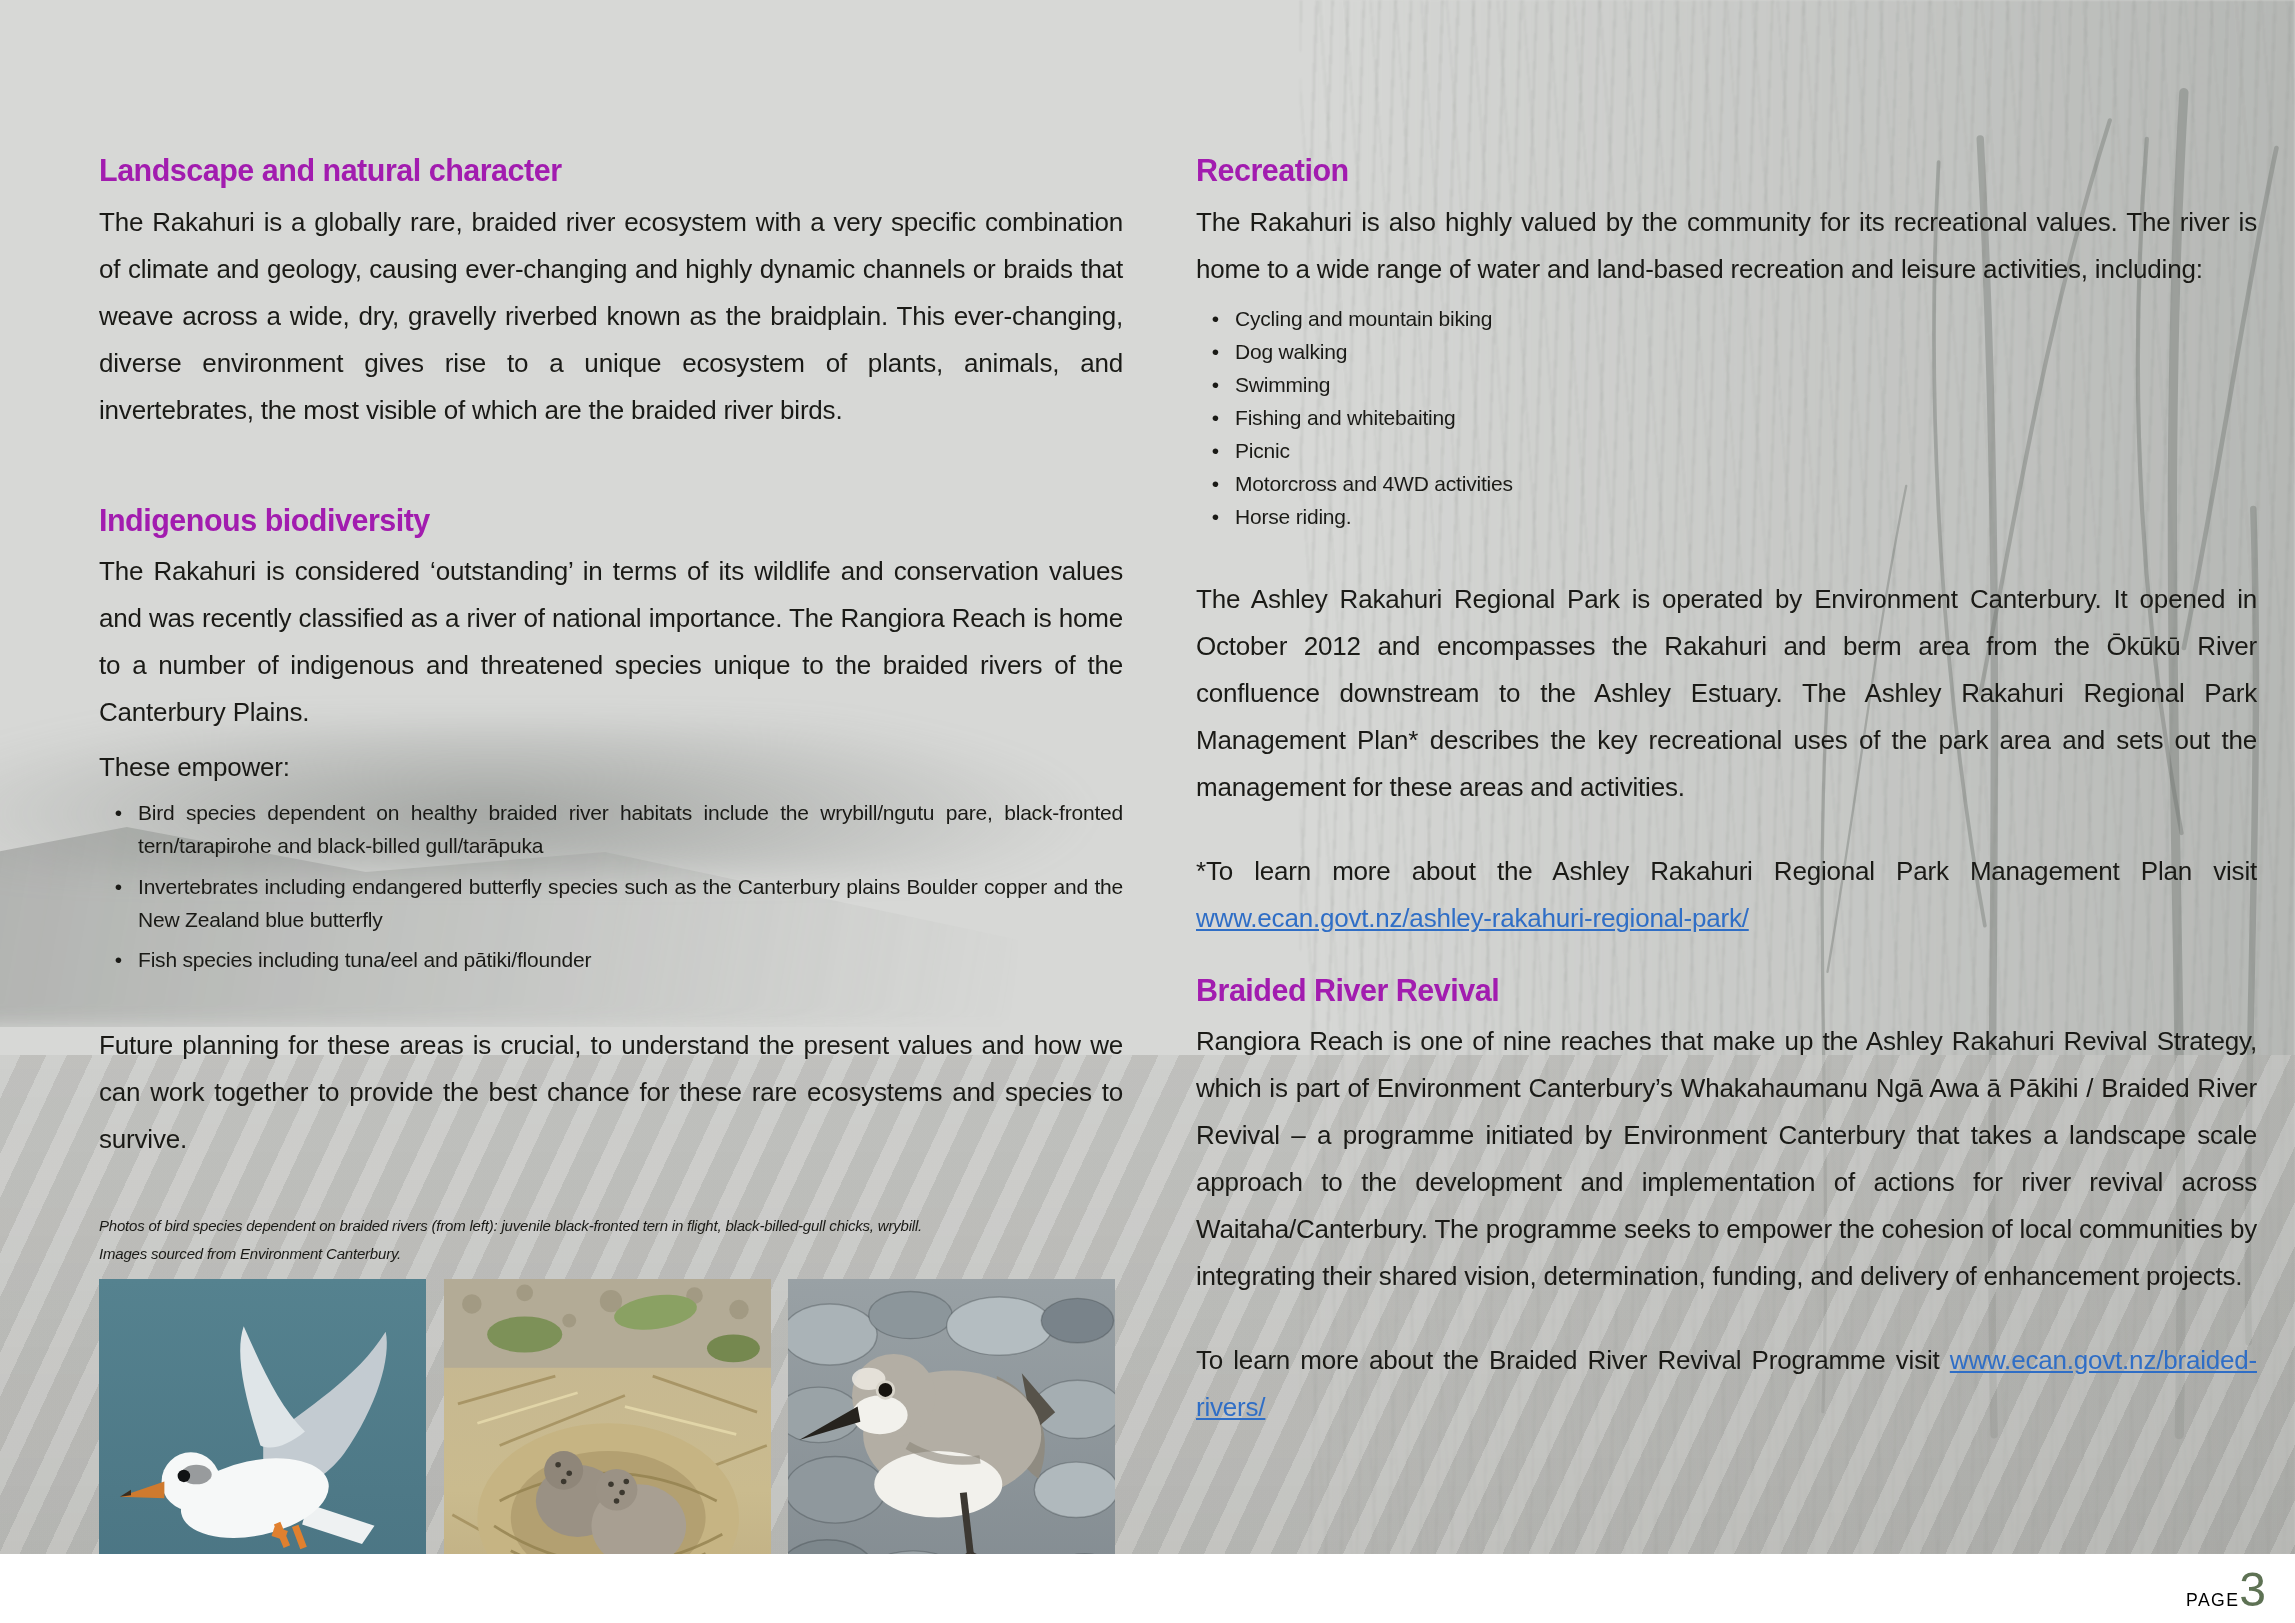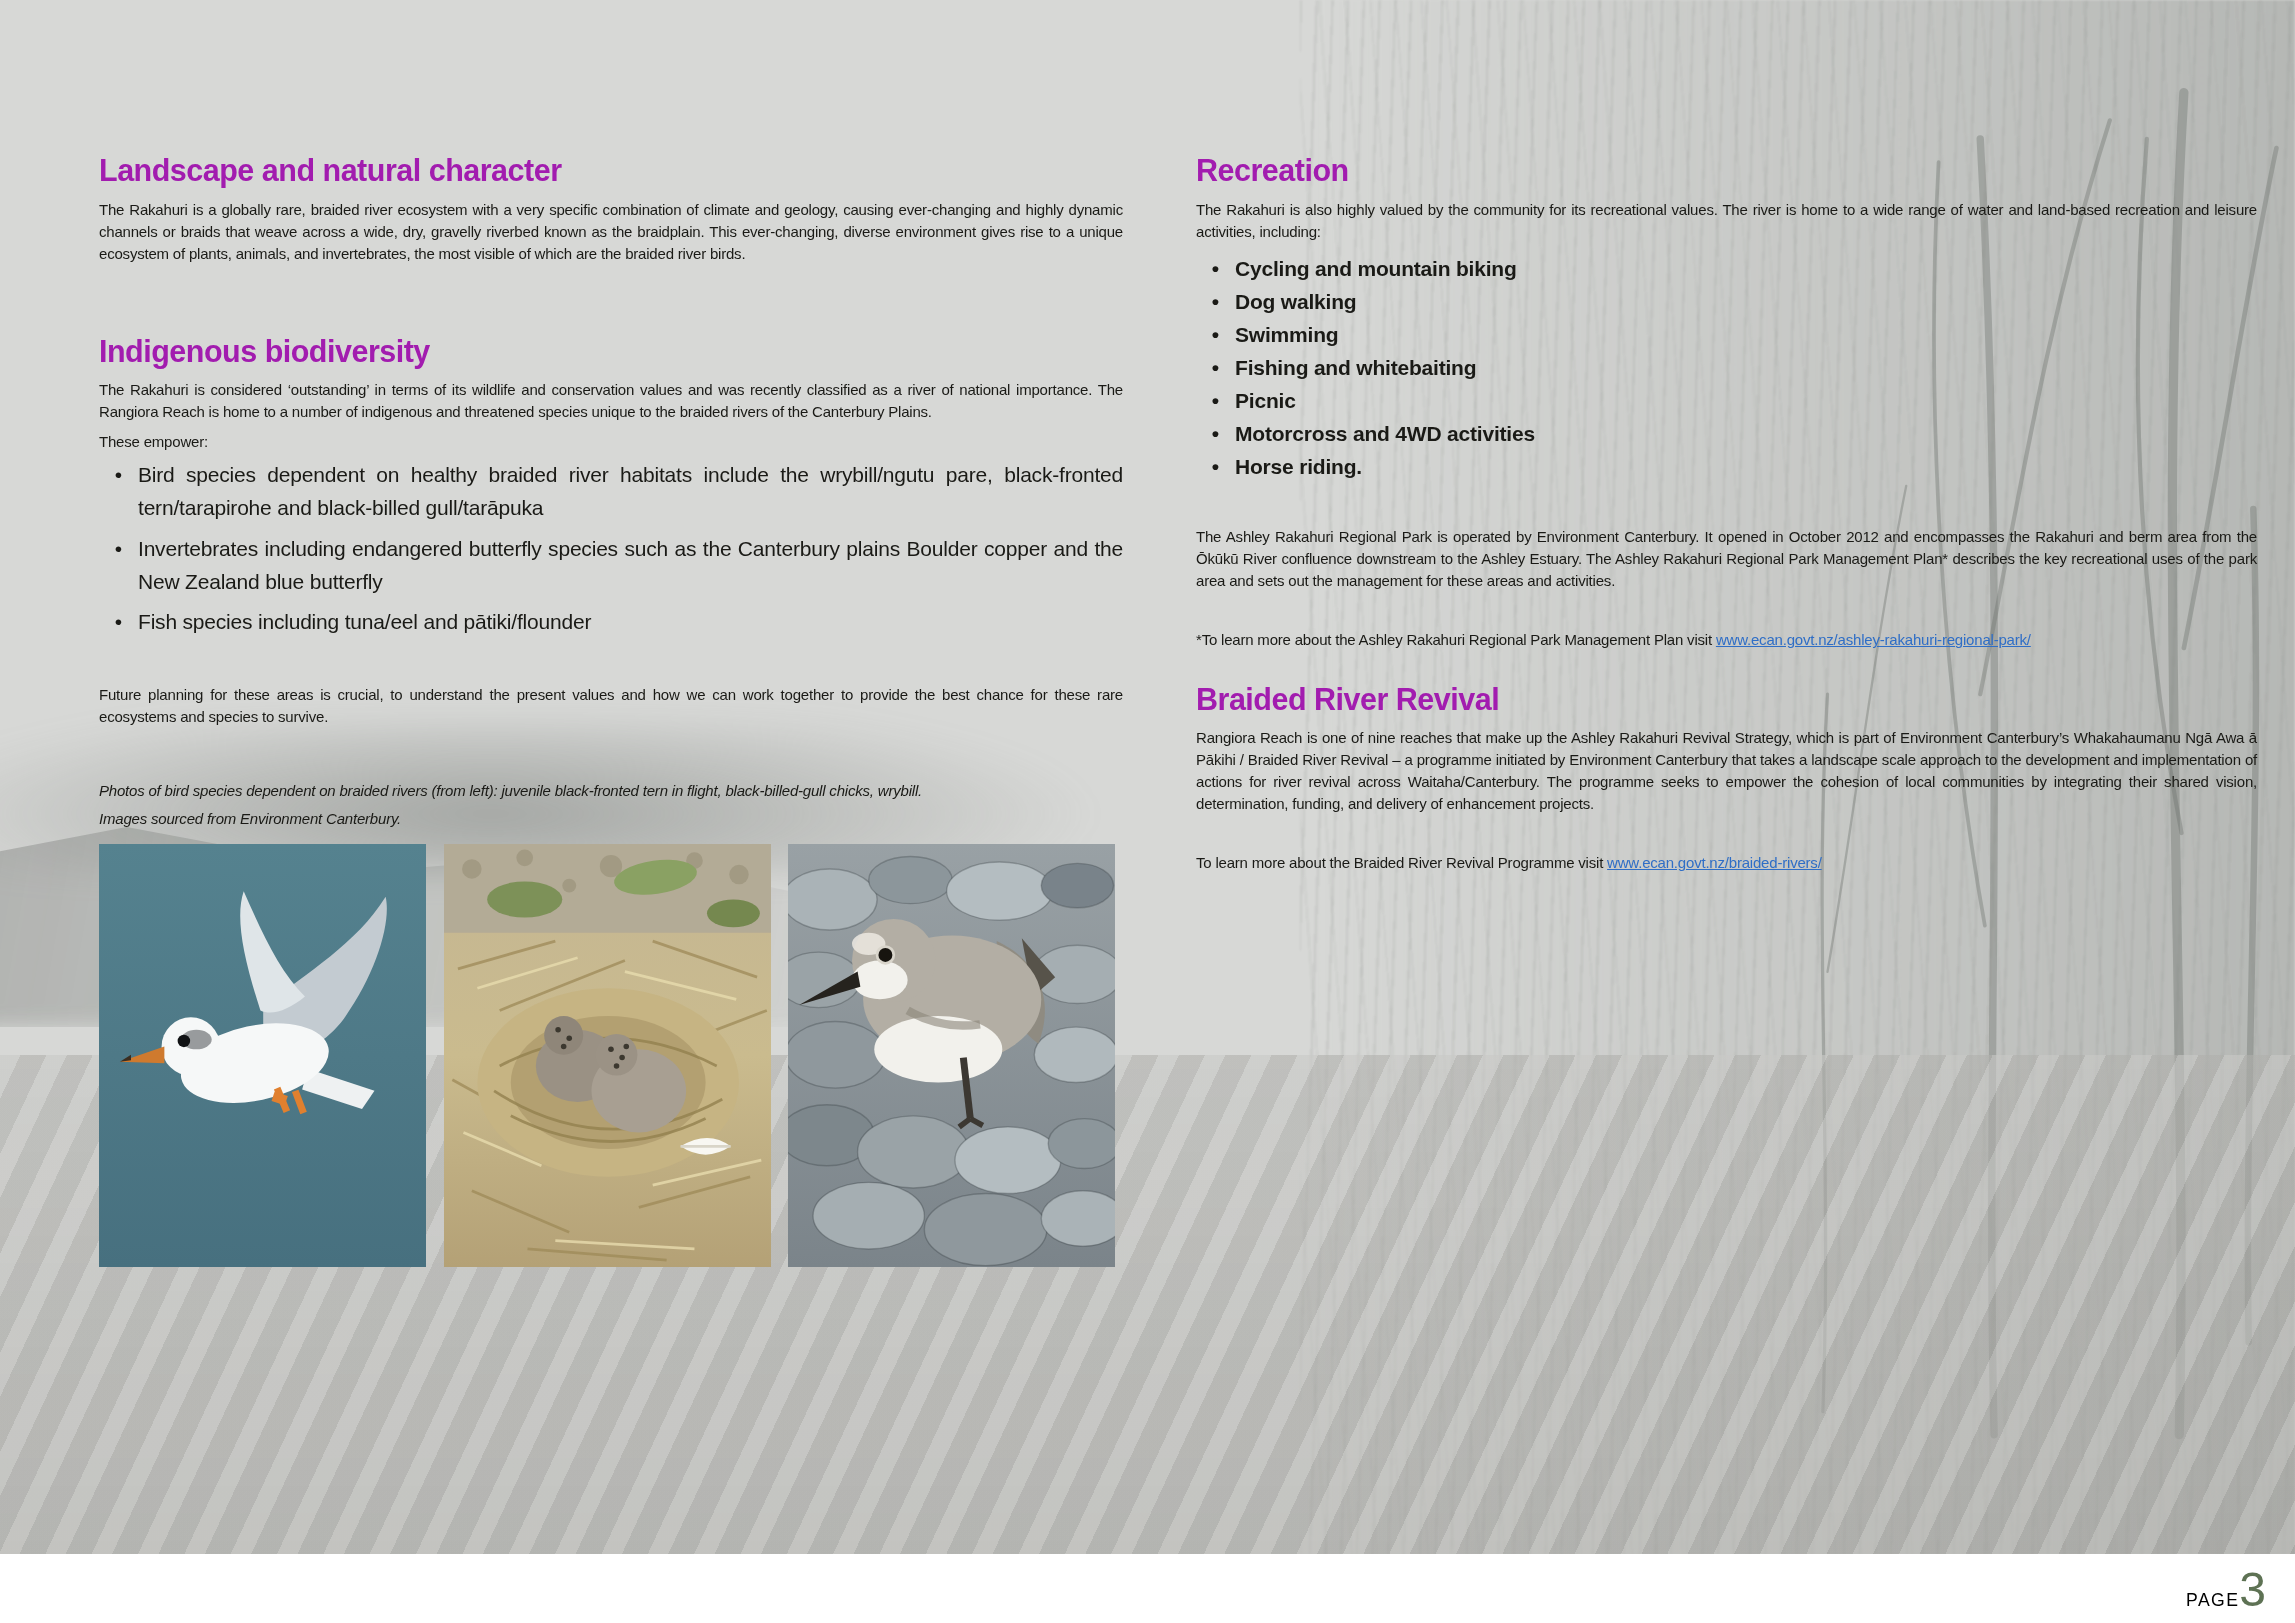--- a/index.html
+++ b/index.html
@@ -33,30 +33,30 @@
   .bg-gravel{position:absolute;left:0;top:1055px;width:100%;height:500px;filter:blur(0.5px);
     background:
       repeating-linear-gradient(115deg, rgba(255,255,255,.12) 0 18.5px, rgba(118,118,116,.10) 18.5px 42px),
       linear-gradient(180deg, rgba(188,188,184,.55), rgba(170,170,166,.62));}
 
   
   .col{position:absolute;top:153px;}
   .col-left{left:99px;width:1024px;}
   .col-right{left:1196px;width:1061px;}
   h2{font-size:30.5px;line-height:1.15;font-weight:bold;letter-spacing:-0.5px;margin:0;color:#a21caf;}
-  p{font-size:15px;line-height:22px;letter-spacing:-0.2px;margin:0;text-align:justify;}
+  p{font-size:26px;line-height:47px;letter-spacing:-0.2px;margin:0;text-align:justify;}
   .mt-body{margin-top:11px;}
   .section-gap{margin-top:69px;}
   ul{list-style:none;margin:5.6px 0 0 0;padding:0;}
   li{position:relative;font-size:21px;line-height:33px;letter-spacing:-0.2px;
      padding-left:39px;text-align:justify;}
   li::before{content:"•";position:absolute;left:15.7px;top:0;font-size:21px;}
   .ul-left li{margin-bottom:7.4px;}
   .ul-right{margin-top:9.3px;}
-  .ul-right li{margin-bottom:0;font-weight:bold;}
+  .ul-right li{margin-bottom:0;}
   em{font-style:italic;}
   .future{margin-top:46px;}
   .caption{margin-top:49px;font-style:italic;font-size:15px;line-height:28px;text-align:left;}
   .caption span{display:block;}
   .park{margin-top:43px;}
   .footnote{margin-top:37px;}
   .braided-title{margin-top:30.5px;}
   .mt-body-sm{margin-top:10.2px;}
   .learn{margin-top:37px;}
   a.doc-link{color:#2f6ec6;text-decoration:underline;overflow-wrap:anywhere;}

